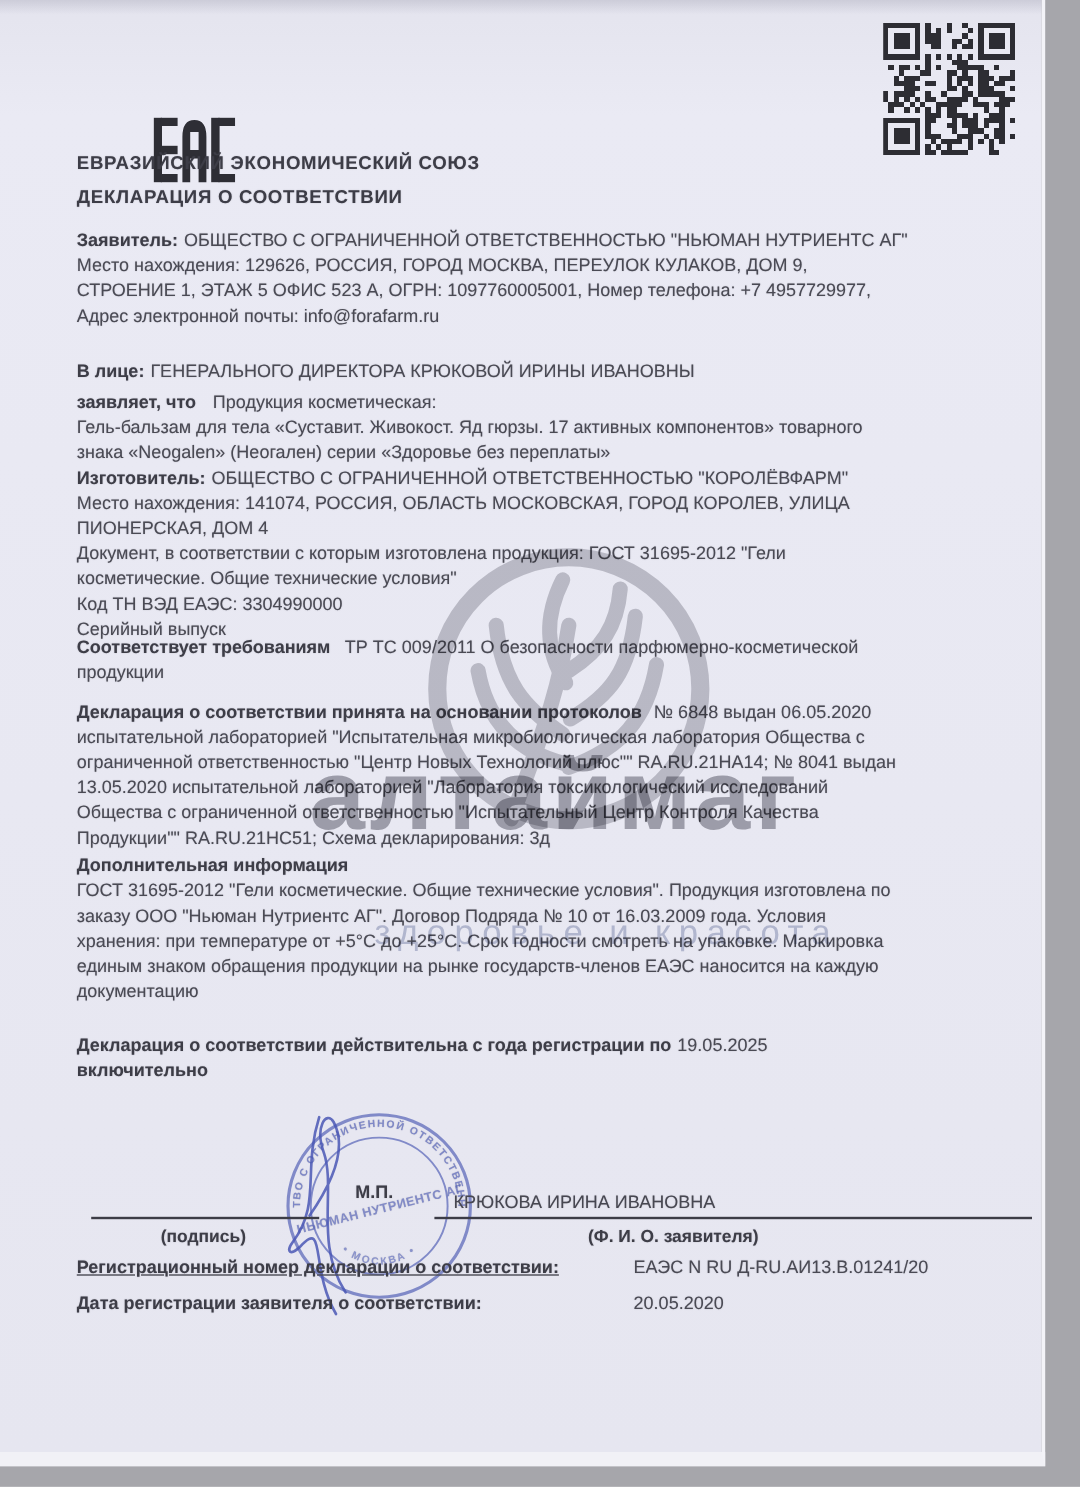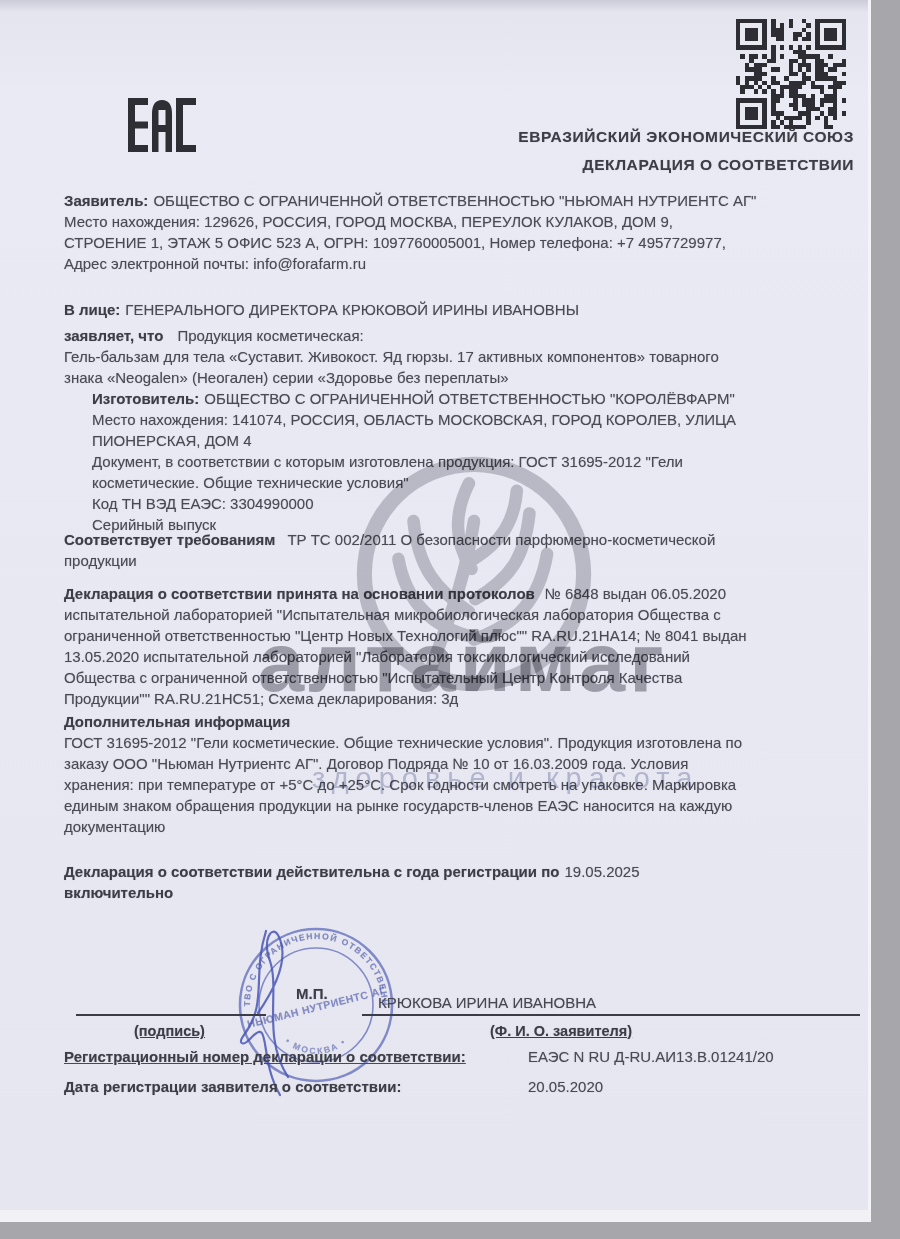--- a/index.html
+++ b/index.html
@@ -19,35 +19,35 @@
     border-bottom:12px solid #f1f1f6;
     color:#4a4a54;
     font-size:15px;
     line-height:21px;
     text-shadow:0 0 1px rgba(74,74,84,.38);
   }
   .page::before{content:"";position:absolute;left:0;top:0;right:0;height:12px;
     background:linear-gradient(180deg,rgba(160,160,178,.35),rgba(160,160,178,0));}
   b{font-weight:bold;color:#3d3d47;margin-right:5px;}
   .blk{position:absolute;left:64px;width:800px;}
-  .ttl{position:absolute;left:64px;width:790px;text-align:right;font-weight:bold;color:#3d3d47;letter-spacing:.6px;font-size:15.5px;}
+  .ttl{position:absolute;left:64px;width:790px;text-align:left;font-weight:bold;color:#3d3d47;letter-spacing:.6px;font-size:15.5px;}
   .wm-tree{position:absolute;left:348px;top:448px;width:252px;height:252px;opacity:.42;pointer-events:none;mix-blend-mode:multiply;}
   .wm-brand{position:absolute;left:258px;top:652px;font-size:83px;font-weight:bold;letter-spacing:4px;
     color:rgba(104,104,115,.55);mix-blend-mode:multiply;pointer-events:none;text-shadow:none;}
   .wm-tag{position:absolute;left:312px;top:768px;font-size:29px;letter-spacing:7px;
     color:rgba(130,140,175,.48);mix-blend-mode:multiply;pointer-events:none;text-shadow:none;}
   .qr{position:absolute;left:736px;top:18px;width:110px;height:112px;}
   .eac{position:absolute;left:128px;top:98px;width:68px;height:54px;}
   .stamp{position:absolute;left:228px;top:917px;width:176px;height:182px;pointer-events:none;}
   .mp{position:absolute;left:296px;top:983px;font-weight:bold;color:#3d3d47;}
   .sig-line{position:absolute;top:1014px;height:2px;background:#3c3c46;}
   .sig-line.left{left:76px;width:190px;}
   .sig-line.right{left:362px;width:498px;}
   .fio-name{position:absolute;left:378px;top:992px;color:#474751;}
-  .cap{position:absolute;top:1021px;font-weight:bold;color:#3d3d47;font-size:14.5px;text-decoration:underline;}
+  .cap{position:absolute;top:1021px;font-weight:bold;color:#3d3d47;font-size:14.5px;}
   .cap.sign{left:134px;}
   .cap.fio{left:490px;}
   .reg-row{position:absolute;left:64px;width:800px;}
   .reg-row .val{position:absolute;left:464px;top:0;font-weight:normal;color:#4a4a54;white-space:nowrap;}
   .r1{top:1046px;text-decoration:underline;} .r2{top:1076px;}
 </style>
 </head>
 <body>
 
 <div class="scan">
@@ -305,32 +305,32 @@
     <div class="blk" style="top:299px;">
       <div><b>В лице:</b><span>ГЕНЕРАЛЬНОГО ДИРЕКТОРА КРЮКОВОЙ ИРИНЫ ИВАНОВНЫ</span></div>
     </div>
 
     <div class="blk" style="top:325px;">
       <div><b style="margin-right:14px;">заявляет, что</b><span>Продукция косметическая:</span></div>
       <div>Гель-бальзам для тела «Суставит. Живокост. Яд гюрзы. 17 активных компонентов»  товарного</div>
       <div>знака «Neogalen» (Неогален)     серии «Здоровье без переплаты»</div>
     </div>
 
-    <div class="blk" style="top:388px;margin-left:28px;">
+    <div class="blk" style="top:388px;">
       <div><b>Изготовитель:</b><span>ОБЩЕСТВО С ОГРАНИЧЕННОЙ ОТВЕТСТВЕННОСТЬЮ "КОРОЛЁВФАРМ"</span></div>
       <div>Место нахождения: 141074, РОССИЯ, ОБЛАСТЬ МОСКОВСКАЯ, ГОРОД КОРОЛЕВ, УЛИЦА</div>
       <div>ПИОНЕРСКАЯ, ДОМ 4</div>
       <div>Документ, в соответствии с которым изготовлена продукция: ГОСТ 31695-2012 "Гели</div>
       <div>косметические. Общие технические условия"</div>
       <div>Код  ТН ВЭД ЕАЭС: 3304990000</div>
       <div>Серийный выпуск</div>
     </div>
 
     <div class="blk" style="top:529px;">
-      <div><b style="margin-right:12px;">Соответствует требованиям</b><span>ТР ТС 002/2011 О безопасности парфюмерно-косметической</span></div>
+      <div><b style="margin-right:12px;">Соответствует требованиям</b><span>ТР ТС 009/2011 О безопасности парфюмерно-косметической</span></div>
       <div>продукции</div>
     </div>
 
     <div class="blk" style="top:583px;">
       <div><b style="margin-right:10px;">Декларация о соответствии принята на основании протоколов</b><span>№ 6848 выдан 06.05.2020</span></div>
       <div>испытательной лабораторией "Испытательная микробиологическая лаборатория Общества с</div>
       <div>ограниченной ответственностью "Центр Новых Технологий плюс"" RA.RU.21НА14; № 8041 выдан</div>
       <div>13.05.2020  испытательной лабораторией "Лаборатория токсикологический исследований</div>
       <div>Общества с ограниченной ответственностью "Испытательный Центр Контроля Качества</div>
       <div>Продукции"" RA.RU.21НС51; Схема декларирования: 3д</div>

